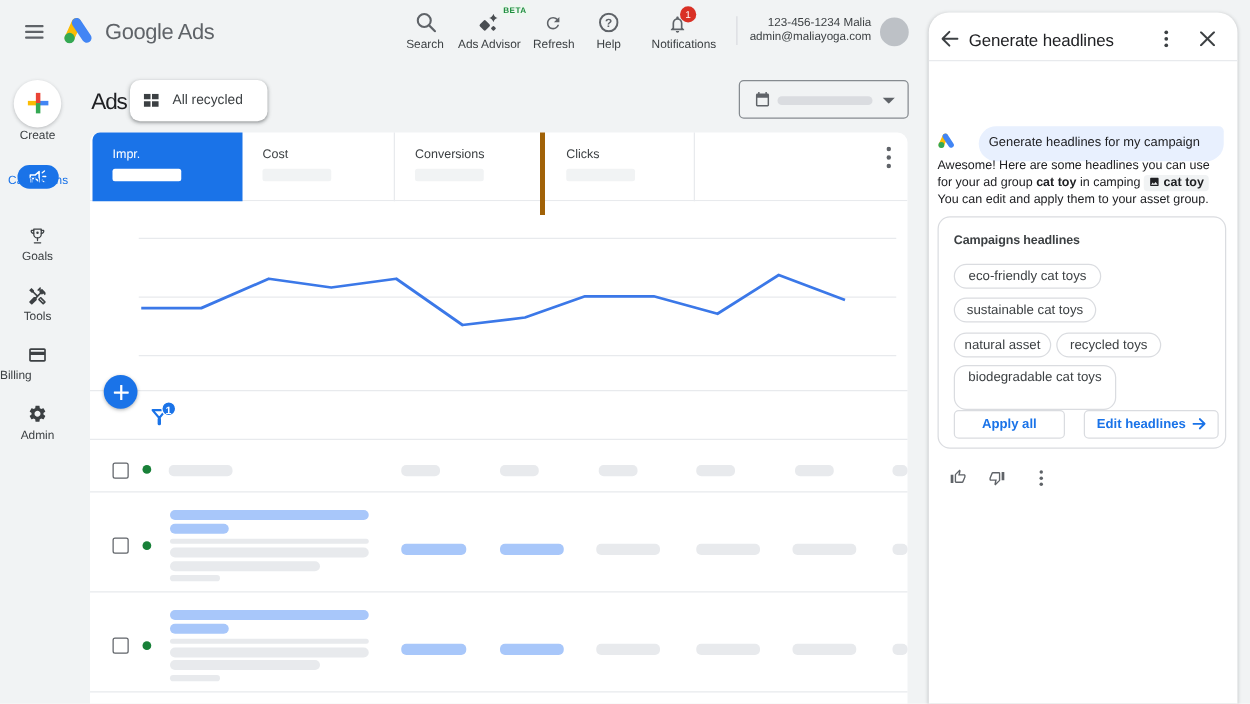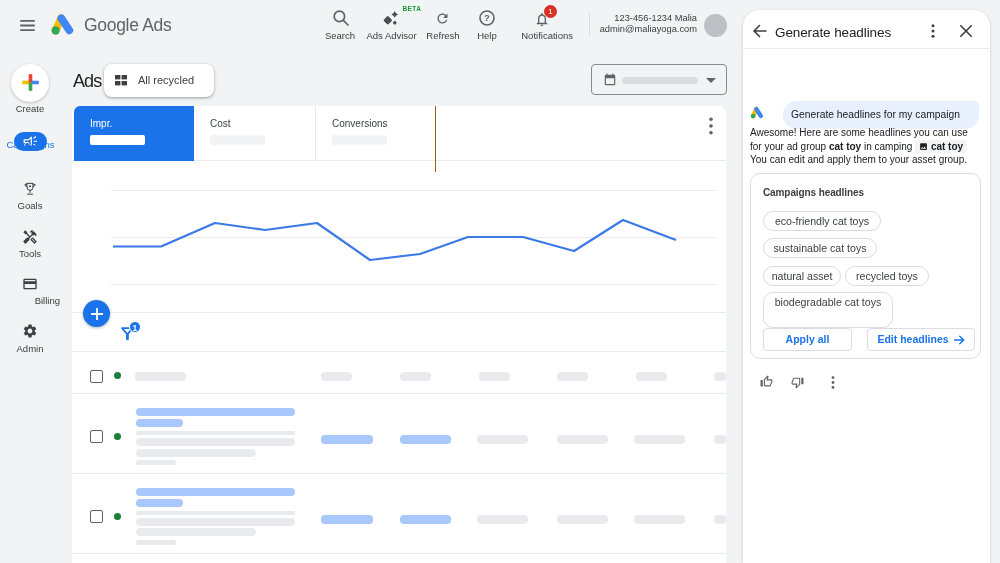--- a/index.html
+++ b/index.html
@@ -100,21 +100,21 @@
   <div class="abs" style="left:0;top:200px;width:60px;text-align:center;font-size:9.5px;color:#3c4043;">Goals</div>
 
   <svg class="abs" style="left:22px;top:229px;" width="16" height="16" viewBox="0 0 24 24">
     <path d="M21.67 18.17l-5.3-5.3h-.99l-2.54 2.54v.99l5.3 5.3c.39.39 1.02.39 1.41 0l2.12-2.12c.39-.38.39-1.02 0-1.41zm-2.83 1.42l-4.24-4.24.71-.71 4.24 4.24-.71.71zM17.34 10.19l1.41-1.41 2.12 2.12c1.17-1.17 1.17-3.07 0-4.24l-3.54-3.54-1.41 1.41V1.71l-.7-.71-3.54 3.54.71.71h2.83l-1.41 1.41 1.06 1.06-2.89 2.89-4.13-4.13V5.06L4.83 2.04 2 4.87 5.03 7.9h1.41l4.13 4.13-.85.85H7.6l-5.3 5.3c-.39.39-.39 1.02 0 1.41l2.12 2.12c.39.39 1.02.39 1.41 0l5.3-5.3v-2.12l5.15-5.15 1.06 1.05z" fill="#3c4043"></path>
   </svg>
   <div class="abs" style="left:0;top:248px;width:60px;text-align:center;font-size:9.5px;color:#3c4043;">Tools</div>
 
   <svg class="abs" style="left:22px;top:276px;" width="16" height="16" viewBox="0 0 24 24">
     <path d="M20 4H4c-1.11 0-1.99.89-1.99 2L2 18c0 1.11.89 2 2 2h16c1.11 0 2-.89 2-2V6c0-1.11-.89-2-2-2zm0 14H4v-6h16v6zm0-10H4V6h16v2z" fill="#3c4043"></path>
   </svg>
-  <div class="abs" style="left:0;top:295px;width:60px;text-align:right;font-size:9.5px;color:#3c4043;">Billing</div>
+  <div class="abs" style="left:0;top:295px;width:60px;text-align:left;font-size:9.5px;color:#3c4043;">Billing</div>
 
   <svg class="abs" style="left:22px;top:323px;" width="16" height="16" viewBox="0 0 24 24">
     <path d="M19.14,12.94c0.04-0.3,0.06-0.61,0.06-0.94c0-0.32-0.02-0.64-0.07-0.94l2.03-1.58c0.18-0.14,0.23-0.41,0.12-0.61 l-1.92-3.32c-0.12-0.22-0.37-0.29-0.59-0.22l-2.39,0.96c-0.5-0.38-1.03-0.7-1.62-0.94L14.4,2.81c-0.04-0.24-0.24-0.41-0.48-0.41 h-3.84c-0.24,0-0.43,0.17-0.47,0.41L9.25,5.35C8.66,5.59,8.12,5.92,7.63,6.29L5.24,5.33c-0.22-0.08-0.47,0-0.59,0.22L2.74,8.87 C2.62,9.08,2.66,9.34,2.86,9.48l2.03,1.58C4.84,11.36,4.8,11.69,4.8,12s0.02,0.64,0.07,0.94l-2.03,1.58 c-0.18,0.14-0.23,0.41-0.12,0.61l1.92,3.32c0.12,0.22,0.37,0.29,0.59,0.22l2.39-0.96c0.5,0.38,1.03,0.7,1.62,0.94l0.36,2.54 c0.05,0.24,0.24,0.41,0.48,0.41h3.84c0.24,0,0.44-0.17,0.47-0.41l0.36-2.54c0.59-0.24,1.13-0.56,1.62-0.94l2.39,0.96 c0.22,0.08,0.47,0,0.59-0.22l1.92-3.32c0.12-0.22,0.07-0.47-0.12-0.61L19.14,12.94z M12,15.6c-1.98,0-3.6-1.62-3.6-3.6 s1.62-3.6,3.6-3.6s3.6,1.62,3.6,3.6S13.98,15.6,12,15.6z" fill="#3c4043" fill-rule="evenodd"></path>
   </svg>
   <div class="abs" style="left:0;top:343px;width:60px;text-align:center;font-size:9.5px;color:#3c4043;">Admin</div>
 </div>
 
 <div class="abs" style="left:73px;top:71px;font-size:18px;letter-spacing:-0.9px;color:#202124;">Ads</div>
 <div class="abs" style="left:104px;top:64px;width:110px;height:33px;background:#fff;border-radius:8px;box-shadow:0 1px 2px rgba(60,64,67,.3), 0 1px 3px 1px rgba(60,64,67,.15);">
   <svg class="abs" style="left:11px;top:11px;" width="12" height="11" viewBox="0 0 12 11">
@@ -140,23 +140,27 @@
 
 <div class="abs" style="left:72px;top:106px;width:654px;height:55px;border-bottom:1px solid #e8eaed;border-radius:8px 8px 0 0;">
   <div class="abs" style="left:2px;top:0;width:120px;height:55px;background:#1a73e8;border-radius:6px 0 0 0;">
     <div class="abs" style="left:16px;top:12px;font-size:10px;color:#fff;">Impr.</div>
     <div class="abs" style="left:16px;top:29px;width:55px;height:10px;background:#fff;border-radius:2px;"></div>
   </div>
   <div class="abs" style="left:124px;top:0;width:120px;height:55px;border-right:1px solid #e8eaed;">
     <div class="abs" style="left:14px;top:12px;font-size:10px;color:#3c4043;">Cost</div>
     <div class="abs" style="left:14px;top:29px;width:55px;height:10px;background:#f1f3f4;border-radius:2px;"></div>
   </div>
-  <div class="abs" style="left:244px;top:0;width:120px;height:66px;border-right:1px solid #a16207;">
+  <div class="abs" style="left:244px;top:0;width:120px;height:66px;border-right:4px solid #a16207;">
     <div class="abs" style="left:16px;top:12px;font-size:10px;color:#3c4043;">Conversions</div>
     <div class="abs" style="left:16px;top:29px;width:55px;height:10px;background:#f1f3f4;border-radius:2px;"></div>
+  </div>
+  <div class="abs" style="left:364px;top:0;width:120px;height:55px;border-right:1px solid #e8eaed;">
+    <div class="abs" style="left:17px;top:12px;font-size:10px;color:#3c4043;">Clicks</div>
+    <div class="abs" style="left:17px;top:29px;width:55px;height:10px;background:#f1f3f4;border-radius:2px;"></div>
   </div>
   <svg class="abs" style="left:637px;top:11px;" width="4" height="18" viewBox="0 0 4 18">
     <circle cx="2" cy="2.2" r="1.8" fill="#5f6368"></circle>
     <circle cx="2" cy="9" r="1.8" fill="#5f6368"></circle>
     <circle cx="2" cy="15.8" r="1.8" fill="#5f6368"></circle>
   </svg>
 </div>
 
 <div class="abs" style="left:72px;top:162px;width:654px;height:151px;border-bottom:1px solid #e8eaed;">
   <svg width="654" height="151" viewBox="0 0 654 151">

